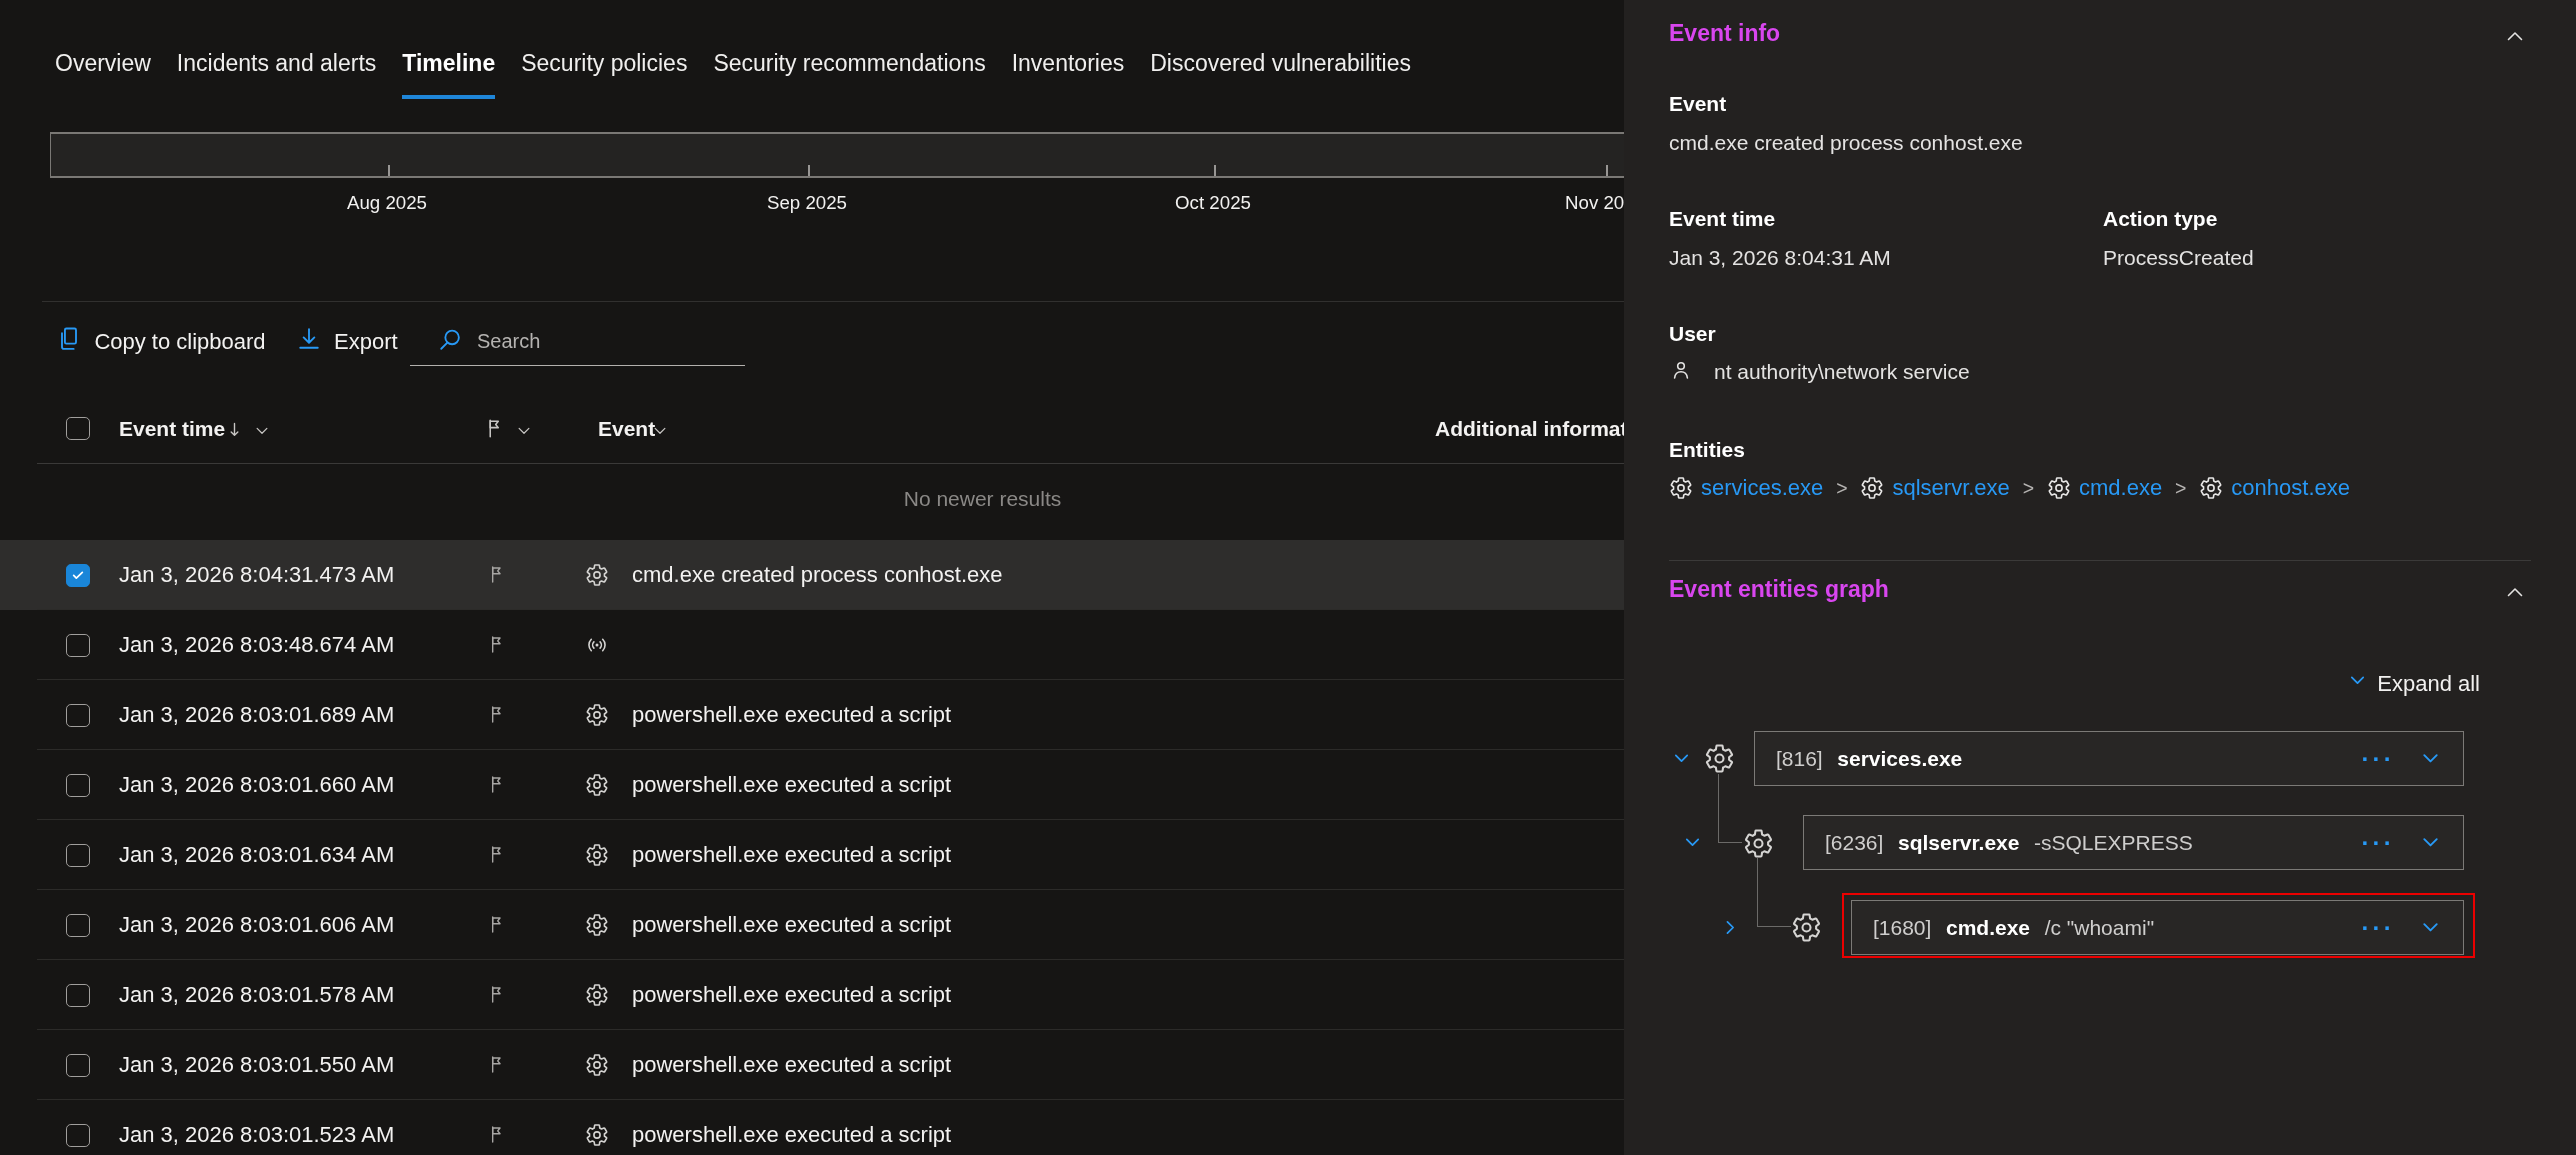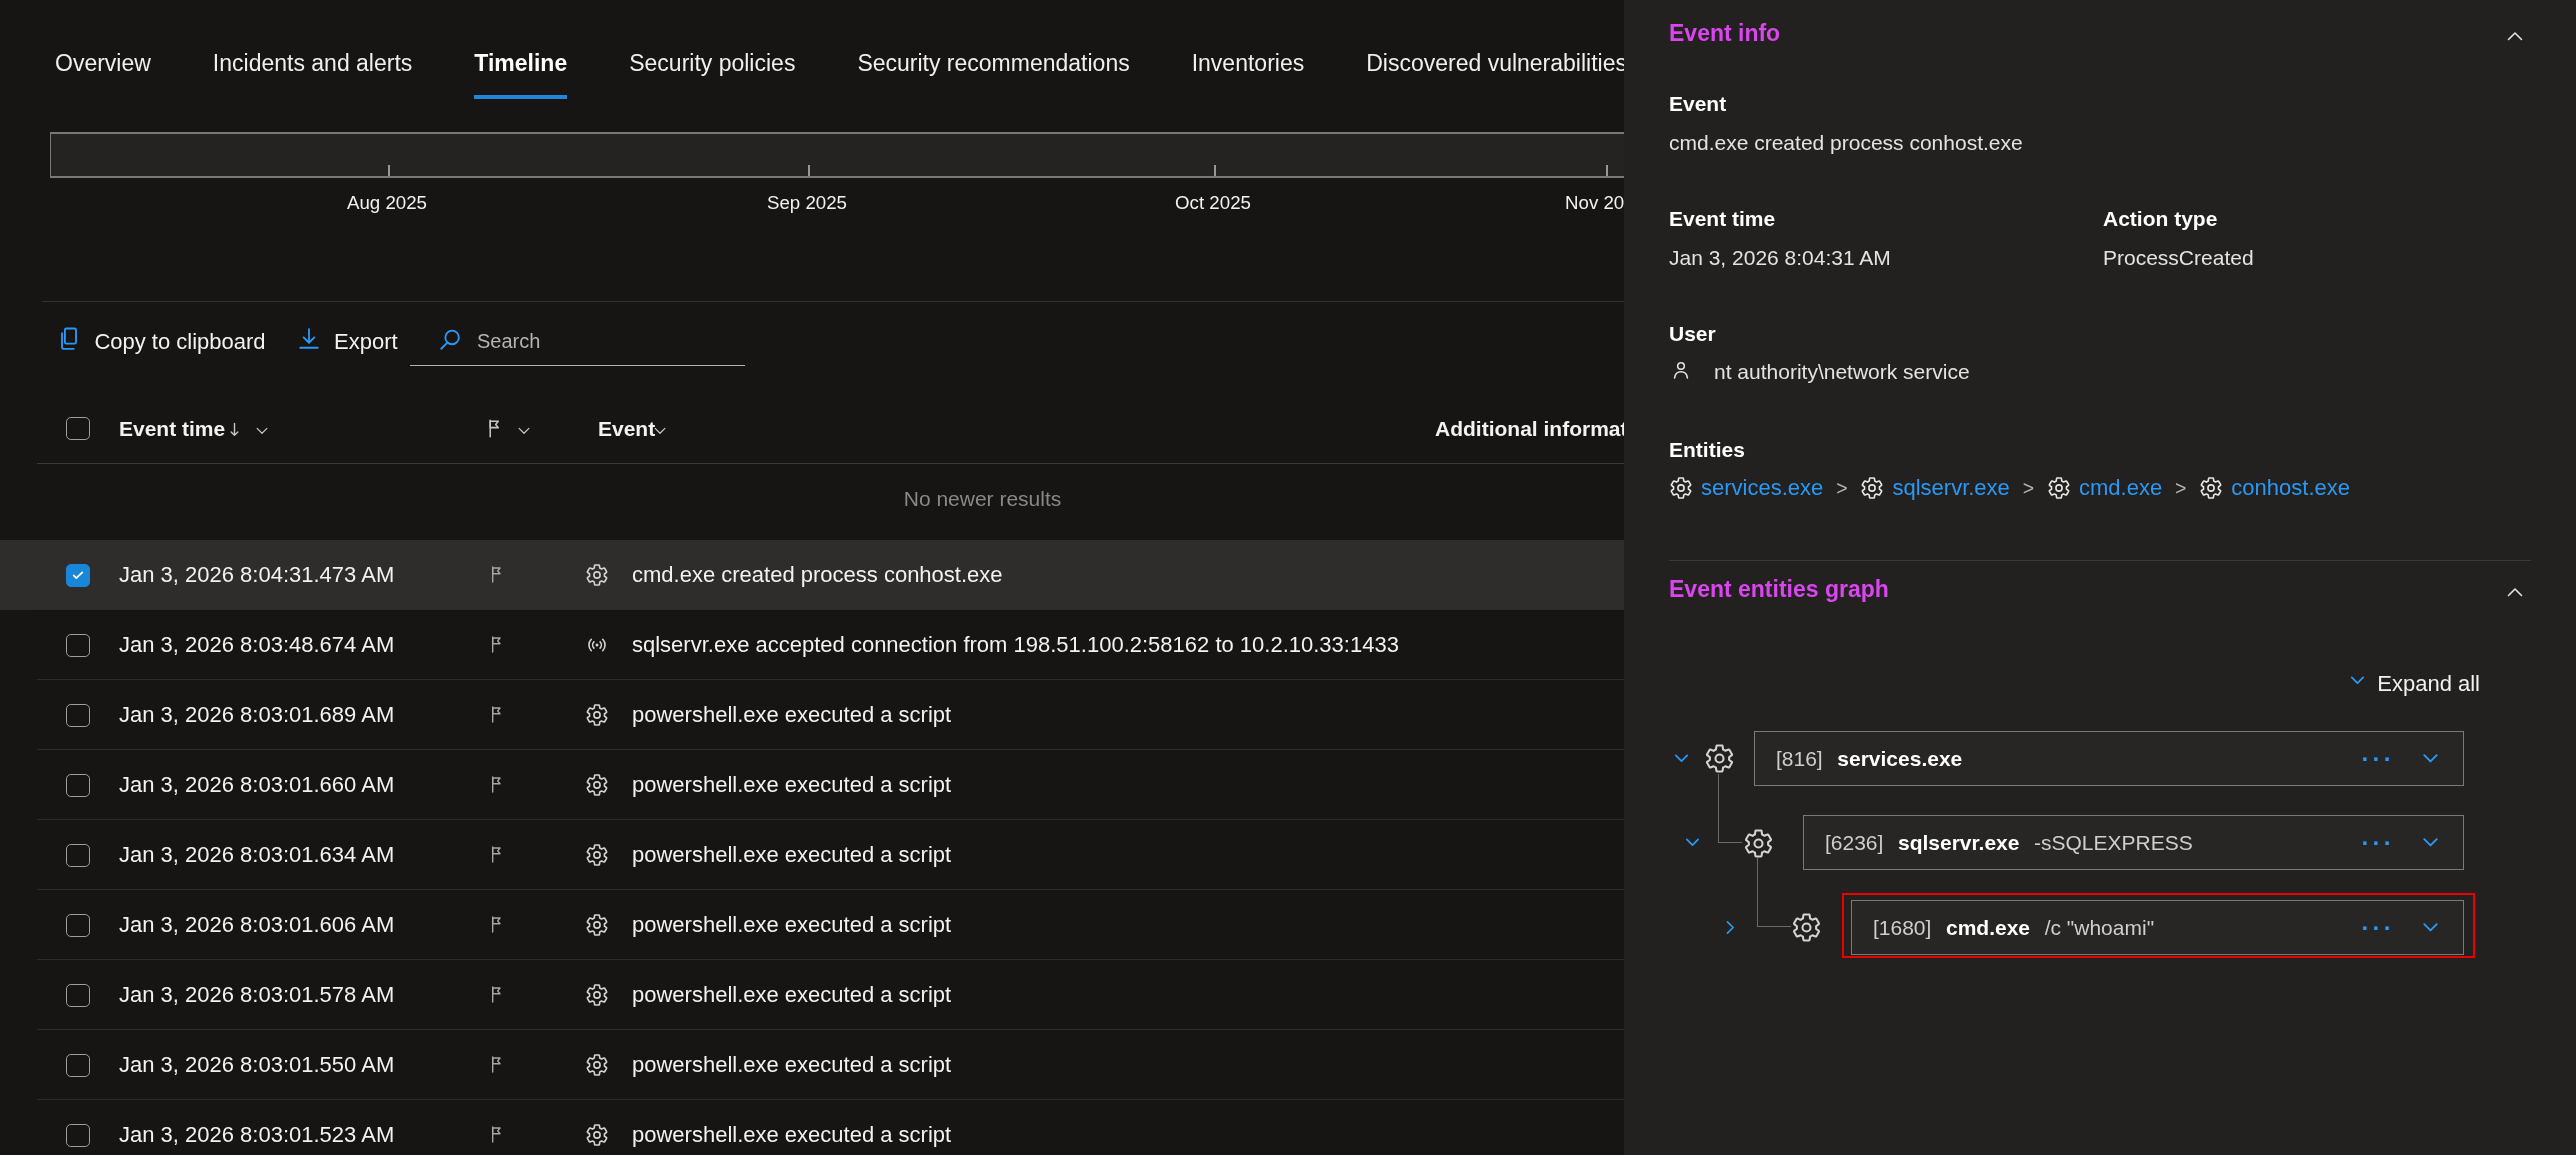--- a/index.html
+++ b/index.html
@@ -1,21 +1,21 @@
 <!DOCTYPE html>
 <html style="font-size:13px"><head>
 <meta charset="utf-8">
 <style>
   html,body{margin:0;padding:0;background:#161514;}
   *{box-sizing:border-box;}
   .app{position:relative;width:2576px;height:1156px;background:#161514;overflow:hidden;
        font-family:"Liberation Sans", sans-serif;color:#f3f2f1;}
   
   .main{position:absolute;left:0;top:0;width:1624px;height:100%;overflow:hidden;}
-  .tabs{position:absolute;left:55px;top:50px;display:flex;gap:62px;white-space:nowrap;}
+  .tabs{position:absolute;left:55px;top:50px;display:flex;gap:26px;white-space:nowrap;}
   .tab{font-size:23px;color:#f0efee;padding-bottom:18px;cursor:pointer;}
   .tab.active{font-weight:700;color:#fff;border-bottom:4.9px solid #1f86d9;}
   .chart{position:absolute;left:50px;top:132px;right:0;height:46px;background:#242322;
          border-top:2.4px solid #7a7875;border-bottom:2.4px solid #7a7875;border-left:1.6px solid #7a7875;}
   .tick{position:absolute;bottom:0;width:1.6px;height:11.4px;background:#989694;}
   .mlabels{position:absolute;left:50px;top:192px;right:0;height:26px;}
   .mlabel{position:absolute;transform:translateX(-50%);font-size:18.7px;color:#f3f2f1;white-space:nowrap;}
   .hr1{position:absolute;left:42px;right:0;top:301px;height:0.8px;background:#31302f;}
   .toolbar{position:absolute;left:55px;top:317px;height:50px;display:flex;align-items:center;}
   .tbtn{display:flex;align-items:center;gap:11.4px;font-size:22px;color:#f3f2f1;cursor:pointer;}
@@ -182,21 +182,20 @@
           <span class="cb "></span>
           <span class="t">Jan 3, 2026 8:03:48.674 AM</span>
           <span class="flg"><svg width="21" height="21" viewBox="0 0 24 24" fill="none" stroke="#a8a6a4" stroke-width="1.6" stroke-linecap="round" stroke-linejoin="round">
               <path d="M6.5 3.5v17"></path>
               <path d="M6.5 4.5h8.4l-2.7 3.3 2.7 3.3H6.5z"></path>
             </svg></span>
           <span class="evicon"><svg width="24" height="24" viewBox="0 0 24 24" fill="none" stroke="#d5d4d2" stroke-width="1.6" stroke-linecap="round" stroke-linejoin="round">
               <circle cx="12" cy="12" r="1.5" fill="#d5d4d2" stroke="none"></circle>
               <path d="M8.9 8.9a4.4 4.4 0 0 0 0 6.2M15.1 8.9a4.4 4.4 0 0 1 0 6.2M6.3 6.3a8.1 8.1 0 0 0 0 11.4M17.7 6.3a8.1 8.1 0 0 1 0 11.4"></path>
             </svg></span>
-          <span class="ev">sqlservr.exe accepted connection from 198.51.100.2:58162 to 10.2.10.33:1433</span>
         </div>
         <div class="trow">
           <span class="cb "></span>
           <span class="t">Jan 3, 2026 8:03:01.689 AM</span>
           <span class="flg"><svg width="21" height="21" viewBox="0 0 24 24" fill="none" stroke="#a8a6a4" stroke-width="1.6" stroke-linecap="round" stroke-linejoin="round">
               <path d="M6.5 3.5v17"></path>
               <path d="M6.5 4.5h8.4l-2.7 3.3 2.7 3.3H6.5z"></path>
             </svg></span>
           <span class="evicon"><svg width="24" height="24" viewBox="0 0 24 24" fill="none" stroke="#d5d4d2" stroke-width="1.6" stroke-linecap="round" stroke-linejoin="round">
               <path d="M19.4 13c.04-.33.06-.66.06-1s-.02-.67-.06-1l2.1-1.65a.5.5 0 0 0 .12-.64l-2-3.46a.5.5 0 0 0-.61-.22l-2.49 1a7.3 7.3 0 0 0-1.73-1l-.38-2.65A.5.5 0 0 0 13.9 2h-3.8a.5.5 0 0 0-.5.42l-.38 2.65c-.63.26-1.2.6-1.73 1l-2.49-1a.5.5 0 0 0-.61.22l-2 3.46a.5.5 0 0 0 .12.64L4.6 11c-.04.33-.06.66-.06 1s.02.67.06 1l-2.1 1.65a.5.5 0 0 0-.12.64l2 3.46c.14.24.42.34.61.22l2.49-1c.53.4 1.1.74 1.73 1l.38 2.65c.04.24.25.42.5.42h3.8c.25 0 .46-.18.5-.42l.38-2.65c.63-.26 1.2-.6 1.73-1l2.49 1c.19.12.47.02.61-.22l2-3.46a.5.5 0 0 0-.12-.64L19.4 13z"></path>

